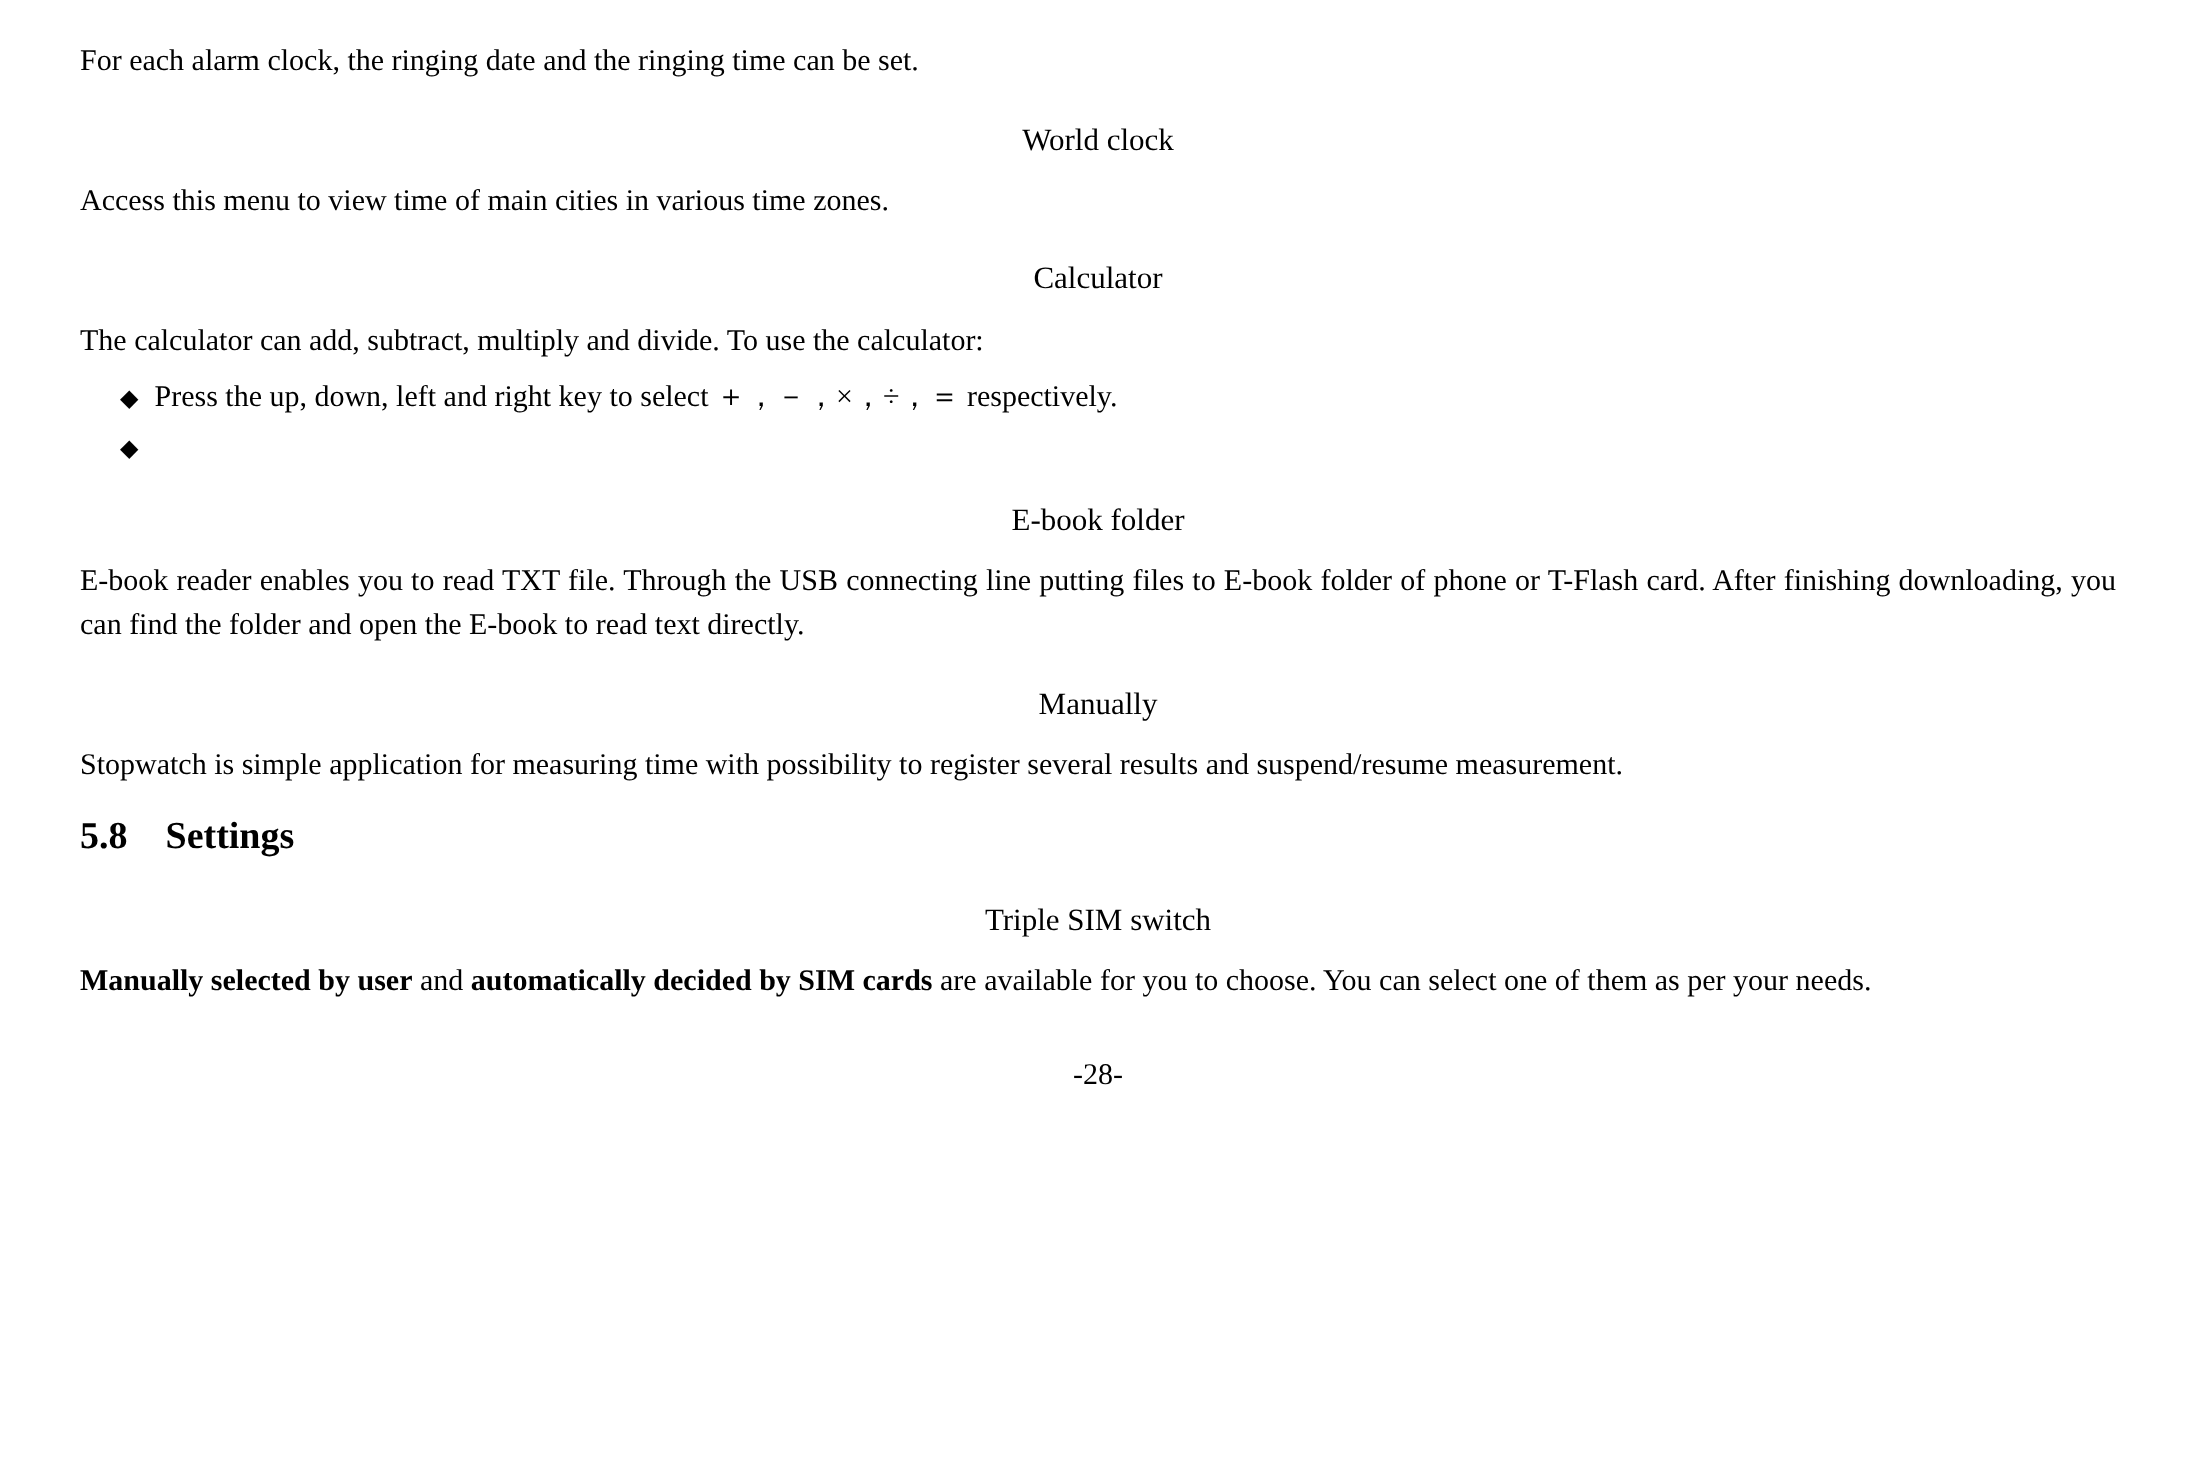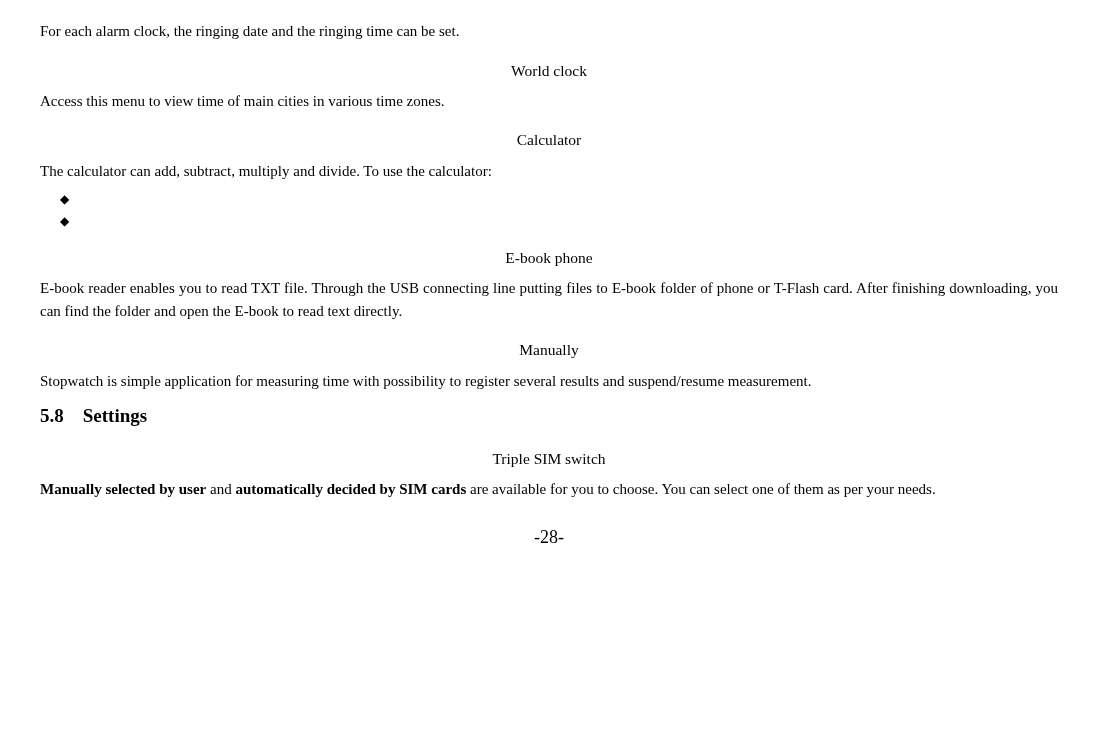--- a/index.html
+++ b/index.html
@@ -53,43 +53,44 @@
 
     .section-number-heading {
       font-weight: bold;
       font-size: 19px;
       margin: 10px 0 8px 0;
     }
 
     .page-footer {
       text-align: center;
       margin-top: 24px;
-      font-size: 18px;
+      font-size: 15px;
     }
   </style>
 </head>
 <body>
 
 <p class="body-text">For each alarm clock, the ringing date and the ringing time can be set.</p>
 
 <p class="section-heading">World clock</p>
 <p class="body-text">Access this menu to view time of main cities in various time zones.</p>
 
 <p class="section-heading">Calculator</p>
 <p class="body-text">The calculator can add, subtract, multiply and divide. To use the calculator:</p>
 <ul class="bullet-list">
   <li>
     <span class="bullet-diamond">◆</span>
+    <span>Press the up, down, left and right key to select  ＋，－，×，÷，＝  respectively.</span>
   </li>
   <li>
     <span class="bullet-diamond">◆</span>
   </li>
 </ul>
 
-<p class="section-heading">E-book phone</p>
+<p class="section-heading">E-book folder</p>
 <p class="body-text">E-book reader enables you to read TXT file. Through the USB connecting line putting files to E-book folder of phone or T-Flash card. After finishing downloading, you can find the folder and open the E-book to read text directly.</p>
 
 <p class="section-heading">Manually</p>
 <p class="body-text">Stopwatch is simple application for measuring time with possibility to register several results and suspend/resume measurement.</p>
 
 <p class="section-number-heading">
   <span>5.8</span>&nbsp;&nbsp;&nbsp;
   <span>Settings</span>
 </p>
 

